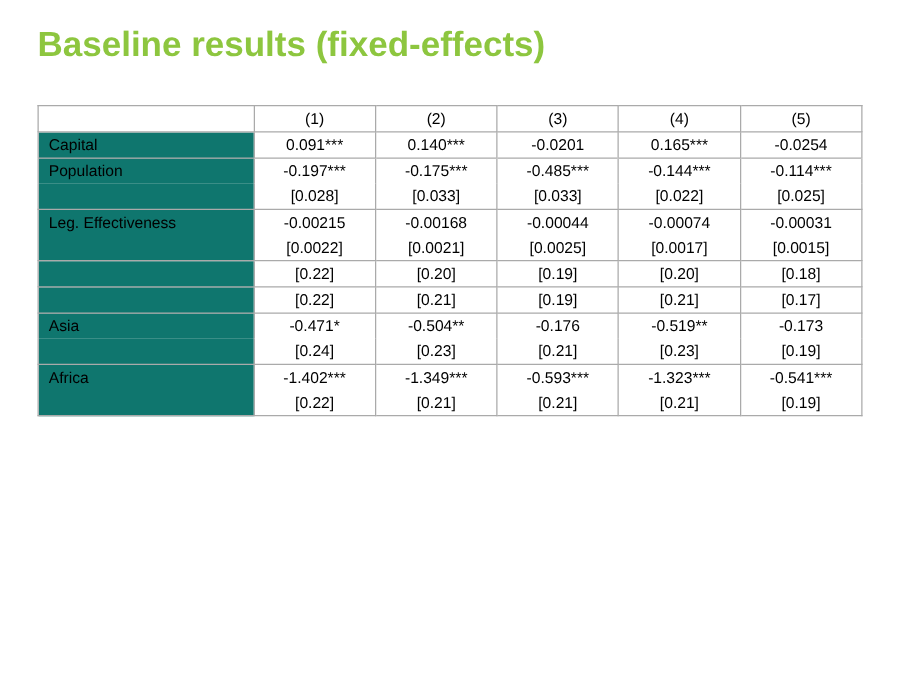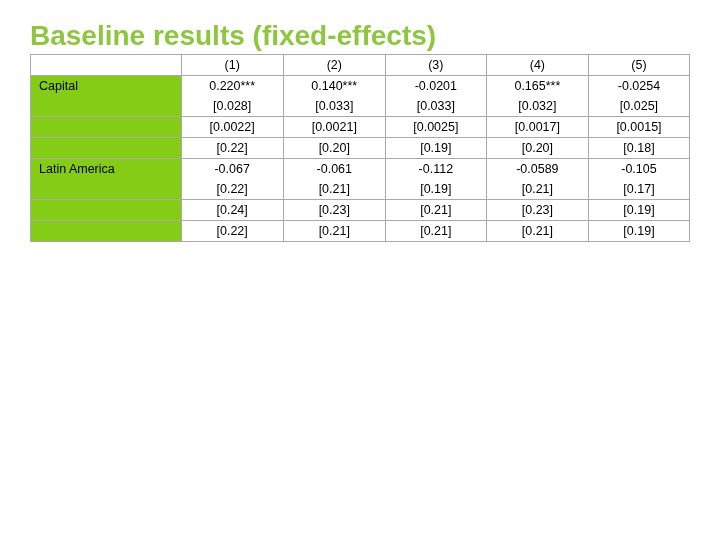--- a/index.html
+++ b/index.html
@@ -8,36 +8,36 @@
       font-family: Arial, Helvetica, sans-serif;
       width: 720px;
       height: 540px;
       overflow: hidden;
       padding: 20px 30px;
     }
     h1 {
       color: #8dc63f;
       font-size: 28px;
       font-weight: bold;
-      margin-bottom: 2px;
+      margin-bottom: 32px;
     }
     table {
       border-collapse: collapse;
       width: 100%;
       font-size: 12.5px;
     }
     th, td {
       border: 1px solid #aaa;
       padding: 3px 8px;
       text-align: center;
     }
     td.row-label {
       text-align: left;
       font-weight: normal;
-      background: #84cc16;
+      background: #0f766e;
       margin-left: 40px;
     }
     tr.bracket-row td {
       border-top: none;
     }
     tr.main-row td {
       border-bottom: none;
     }
     .header-row th {
       background: #fff;
@@ -56,73 +56,97 @@
       <th>(1)</th>
       <th>(2)</th>
       <th>(3)</th>
       <th>(4)</th>
       <th>(5)</th>
     </tr>
   </thead>
   <tbody id="table-body">
   <tr class="main-row">
         <td class="row-label">Capital</td>
-        <td>0.220***</td>
+        <td>0.091***</td>
         <td>0.140***</td>
         <td>-0.0201</td>
         <td>0.165***</td>
         <td>-0.0254</td>
+      </tr>
+      <tr class="main-row">
+        <td class="row-label">Population</td>
+        <td>-0.197***</td>
+        <td>-0.175***</td>
+        <td>-0.485***</td>
+        <td>-0.144***</td>
+        <td>-0.114***</td>
       </tr>
       <tr class="bracket-row">
         <td class="row-label"></td>
         <td>[0.028]</td>
         <td>[0.033]</td>
         <td>[0.033]</td>
-        <td>[0.032]</td>
+        <td>[0.022]</td>
         <td>[0.025]</td>
+      </tr>
+      <tr class="main-row">
+        <td class="row-label">Leg. Effectiveness</td>
+        <td>-0.00215</td>
+        <td>-0.00168</td>
+        <td>-0.00044</td>
+        <td>-0.00074</td>
+        <td>-0.00031</td>
       </tr>
       <tr class="bracket-row">
         <td class="row-label"></td>
         <td>[0.0022]</td>
         <td>[0.0021]</td>
         <td>[0.0025]</td>
         <td>[0.0017]</td>
         <td>[0.0015]</td>
       </tr>
       <tr class="bracket-row">
         <td class="row-label"></td>
         <td>[0.22]</td>
         <td>[0.20]</td>
         <td>[0.19]</td>
         <td>[0.20]</td>
         <td>[0.18]</td>
       </tr>
-      <tr class="main-row">
-        <td class="row-label">Latin America</td>
-        <td>-0.067</td>
-        <td>-0.061</td>
-        <td>-0.112</td>
-        <td>-0.0589</td>
-        <td>-0.105</td>
-      </tr>
       <tr class="bracket-row">
         <td class="row-label"></td>
         <td>[0.22]</td>
         <td>[0.21]</td>
         <td>[0.19]</td>
         <td>[0.21]</td>
         <td>[0.17]</td>
       </tr>
+      <tr class="main-row">
+        <td class="row-label">Asia</td>
+        <td>-0.471*</td>
+        <td>-0.504**</td>
+        <td>-0.176</td>
+        <td>-0.519**</td>
+        <td>-0.173</td>
+      </tr>
       <tr class="bracket-row">
         <td class="row-label"></td>
         <td>[0.24]</td>
         <td>[0.23]</td>
         <td>[0.21]</td>
         <td>[0.23]</td>
         <td>[0.19]</td>
+      </tr>
+      <tr class="main-row">
+        <td class="row-label">Africa</td>
+        <td>-1.402***</td>
+        <td>-1.349***</td>
+        <td>-0.593***</td>
+        <td>-1.323***</td>
+        <td>-0.541***</td>
       </tr>
       <tr class="bracket-row">
         <td class="row-label"></td>
         <td>[0.22]</td>
         <td>[0.21]</td>
         <td>[0.21]</td>
         <td>[0.21]</td>
         <td>[0.19]</td>
       </tr>
     </tbody>

